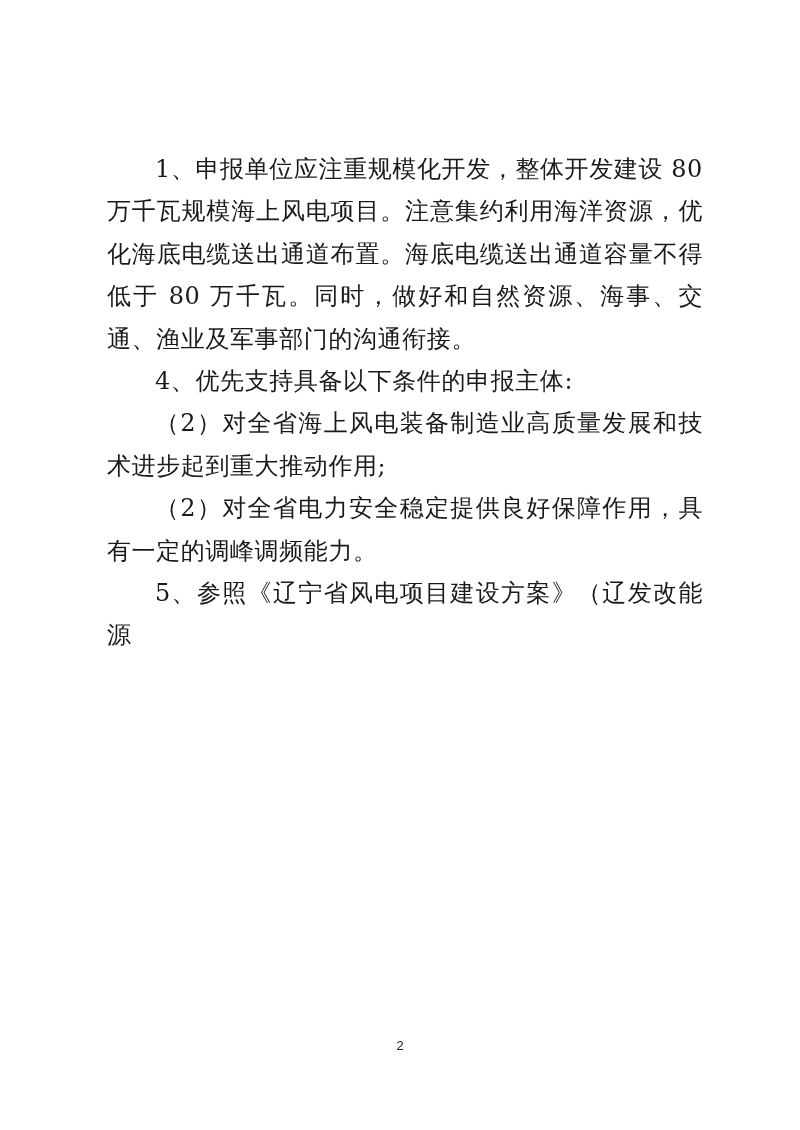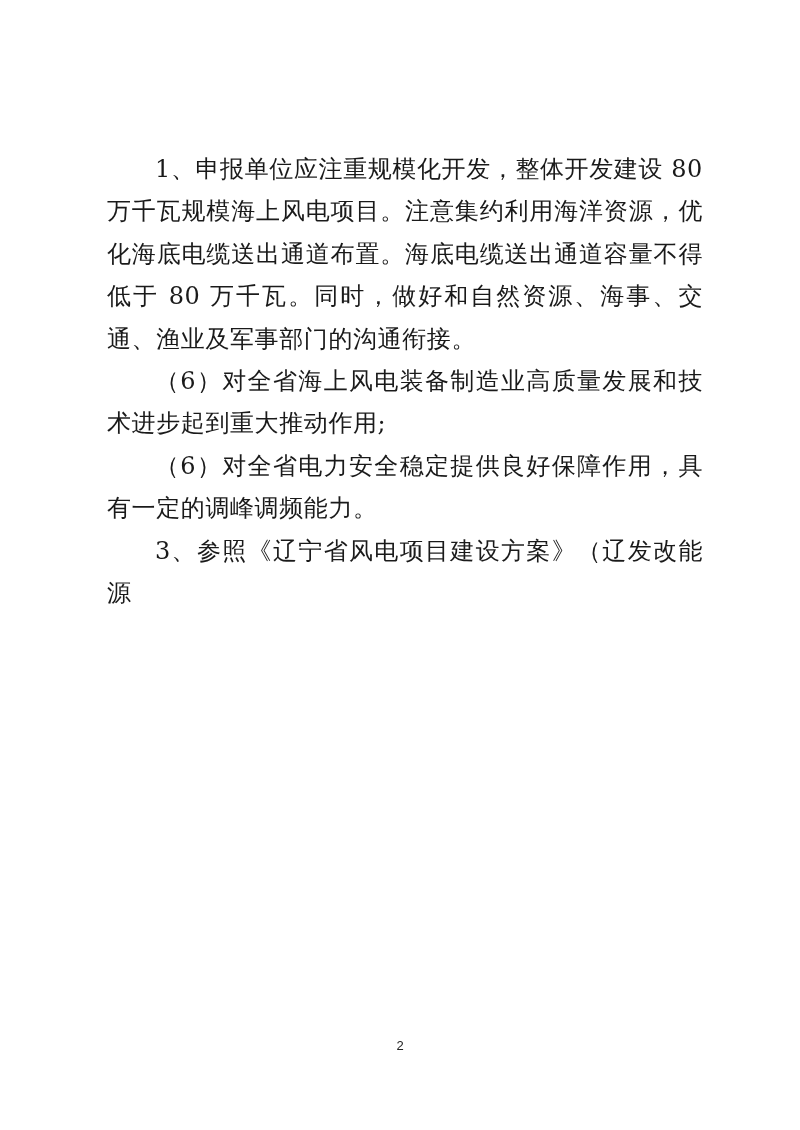--- a/index.html
+++ b/index.html
@@ -13,18 +13,19 @@
   .indent { text-indent: 48px; }
   .page-number { position: absolute; left: 0; width: 800px; top: 1038px; text-align: center;
     font-family: "Liberation Sans", "DejaVu Sans", sans-serif; font-size: 13px; color: #222; }
 </style>
 </head>
 <body>
 
 <div class="page">
   <div class="body-text">
     <p class="para indent">1、申报单位应注重规模化开发，整体开发建设 80 万千瓦规模海上风电项目。注意集约利用海洋资源，优化海底电缆送出通道布置。海底电缆送出通道容量不得低于 80 万千瓦。同时，做好和自然资源、海事、交通、渔业及军事部门的沟通衔接。</p>
-    <p class="para indent">（6）对全省海上风电装备制造业高质量发展和技术进步起到重大推动作用;</p>
-    <p class="para indent">（6）对全省电力安全稳定提供良好保障作用，具有一定的调峰调频能力。</p>
-    <p class="para indent">3、参照《辽宁省风电项目建设方案》（辽发改能源</p>
+    <p class="para indent">4、优先支持具备以下条件的申报主体:</p>
+    <p class="para indent">（2）对全省海上风电装备制造业高质量发展和技术进步起到重大推动作用;</p>
+    <p class="para indent">（2）对全省电力安全稳定提供良好保障作用，具有一定的调峰调频能力。</p>
+    <p class="para indent">5、参照《辽宁省风电项目建设方案》（辽发改能源</p>
   </div>
   <div class="page-number">2</div>
 </div>
 
 </body></html>

